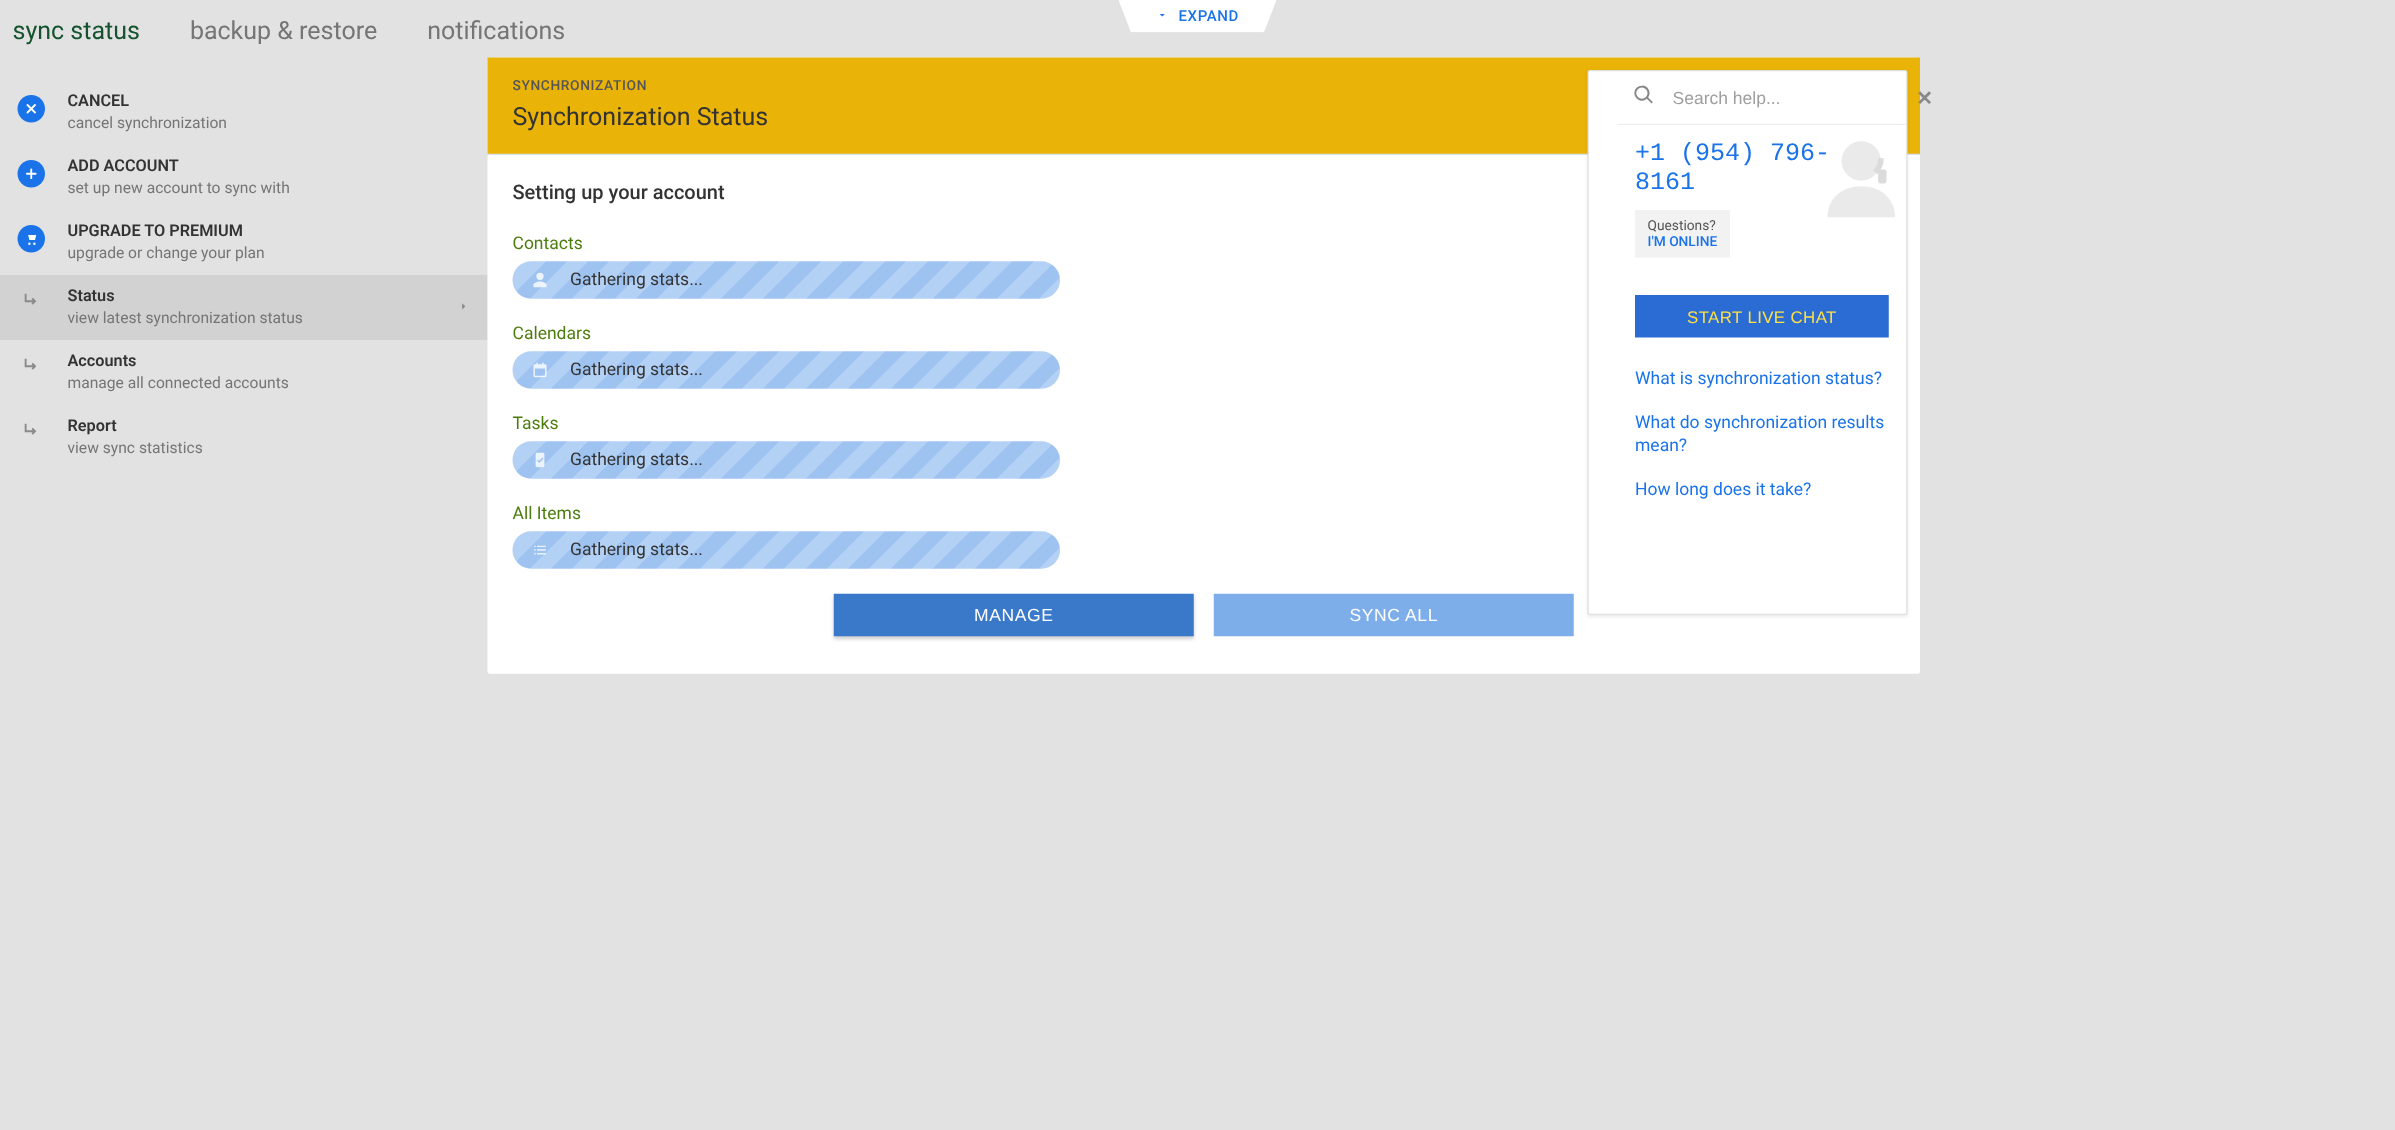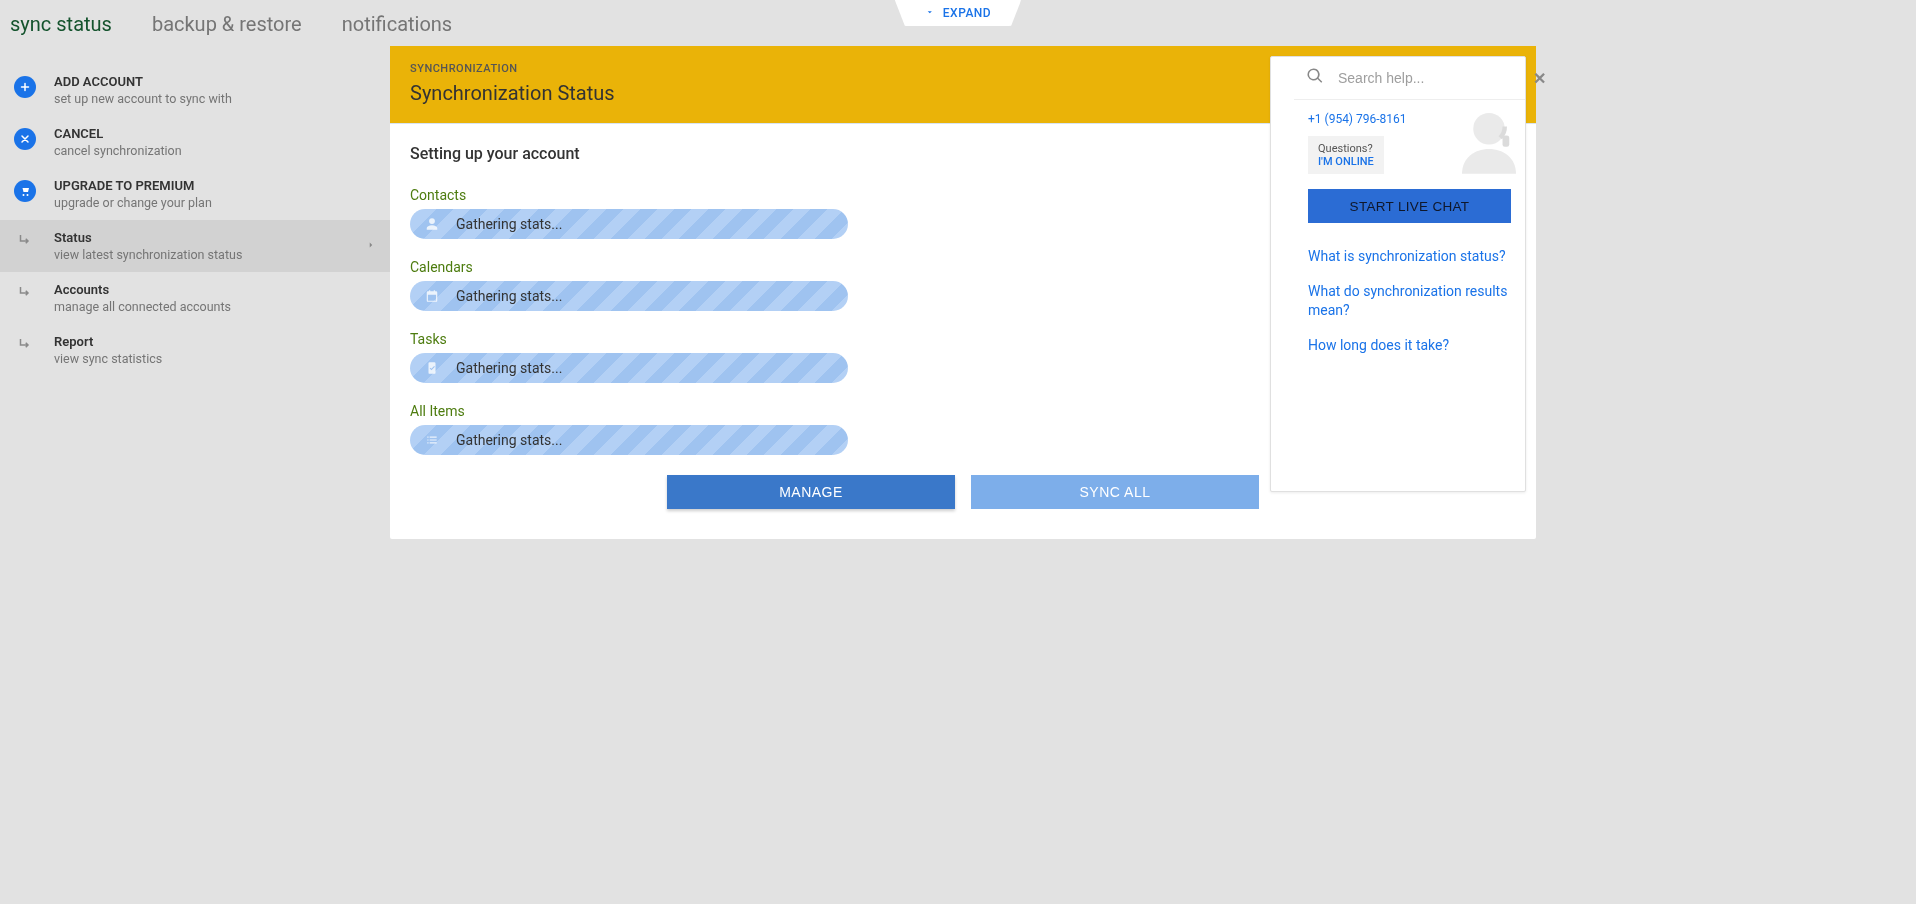--- a/index.html
+++ b/index.html
@@ -208,22 +208,23 @@
     outline: none;
     font-size: 14px;
     flex: 1;
     color: #333;
   }
   .help-search input::placeholder { color: #9e9e9e; }
   .help-close { cursor: pointer; color: #888; font-weight: bold; }
   .help-body { padding: 12px 14px; position: relative; }
   .help-phone {
     color: #1a73e8;
-    font-size: 12px;
+    font-size: 20px;
     margin-bottom: 10px;
+    font-family: Liberation Mono, monospace;
   }
   .help-bubble {
     background: #f2f2f2;
     padding: 6px 10px;
     font-size: 11px;
     display: inline-block;
     position: relative;
     max-width: 120px;
   }
   .help-bubble .q { color: #555; }
@@ -232,24 +233,24 @@
     position: absolute;
     right: 0;
     top: 4px;
     width: 72px;
     height: 72px;
     opacity: 0.55;
   }
   .chat-btn {
     display: block;
     width: calc(100% - 28px);
-    margin: 3px 14px 16px 14px;
+    margin: 18px 14px 16px 14px;
     height: 34px;
     background: #2b6cd4;
-    color: #0f172a;
+    color: #fde047;
     border: none;
     font-size: 13.5px;
     font-weight: 500;
     letter-spacing: 0.3px;
     cursor: pointer;
   }
   .help-link {
     display: block;
     color: #1a73e8;
     font-size: 14px;
@@ -277,41 +278,41 @@
 </div>
 
 <div class="layout">
 
   <div class="sidebar">
 
     <div class="side-item action">
       <div class="icon-wrap">
         <div class="circle-icon">
             <svg width="12" height="12" viewBox="0 0 24 24">
+              <path d="M18 6L6 18M6 6l12 12" stroke="#fff" stroke-width="3" fill="none" stroke-linecap="round"></path>
+            </svg>
+          </div>
+      </div>
+      <div class="texts">
+        <div class="title">CANCEL</div>
+        <div class="subtitle">cancel synchronization</div>
+      </div>
+    </div>
+
+    <div class="side-item action">
+      <div class="icon-wrap">
+        <div class="circle-icon">
+            <svg width="12" height="12" viewBox="0 0 24 24">
               <path d="M12 5v14M5 12h14" stroke="#fff" stroke-width="3" fill="none" stroke-linecap="round"></path>
             </svg>
           </div>
       </div>
       <div class="texts">
         <div class="title">ADD ACCOUNT</div>
         <div class="subtitle">set up new account to sync with</div>
-      </div>
-    </div>
-
-    <div class="side-item action">
-      <div class="icon-wrap">
-        <div class="circle-icon">
-            <svg width="12" height="12" viewBox="0 0 24 24">
-              <path d="M18 6L6 18M6 6l12 12" stroke="#fff" stroke-width="3" fill="none" stroke-linecap="round"></path>
-            </svg>
-          </div>
-      </div>
-      <div class="texts">
-        <div class="title">CANCEL</div>
-        <div class="subtitle">cancel synchronization</div>
       </div>
     </div>
 
     <div class="side-item action">
       <div class="icon-wrap">
         <div class="circle-icon">
             <svg width="12" height="12" viewBox="0 0 24 24" fill="#fff">
               <path d="M7 6h13l-2 8H9L7 6zm2 12a2 2 0 100 4 2 2 0 000-4zm8 0a2 2 0 100 4 2 2 0 000-4z"></path>
             </svg>
           </div>

